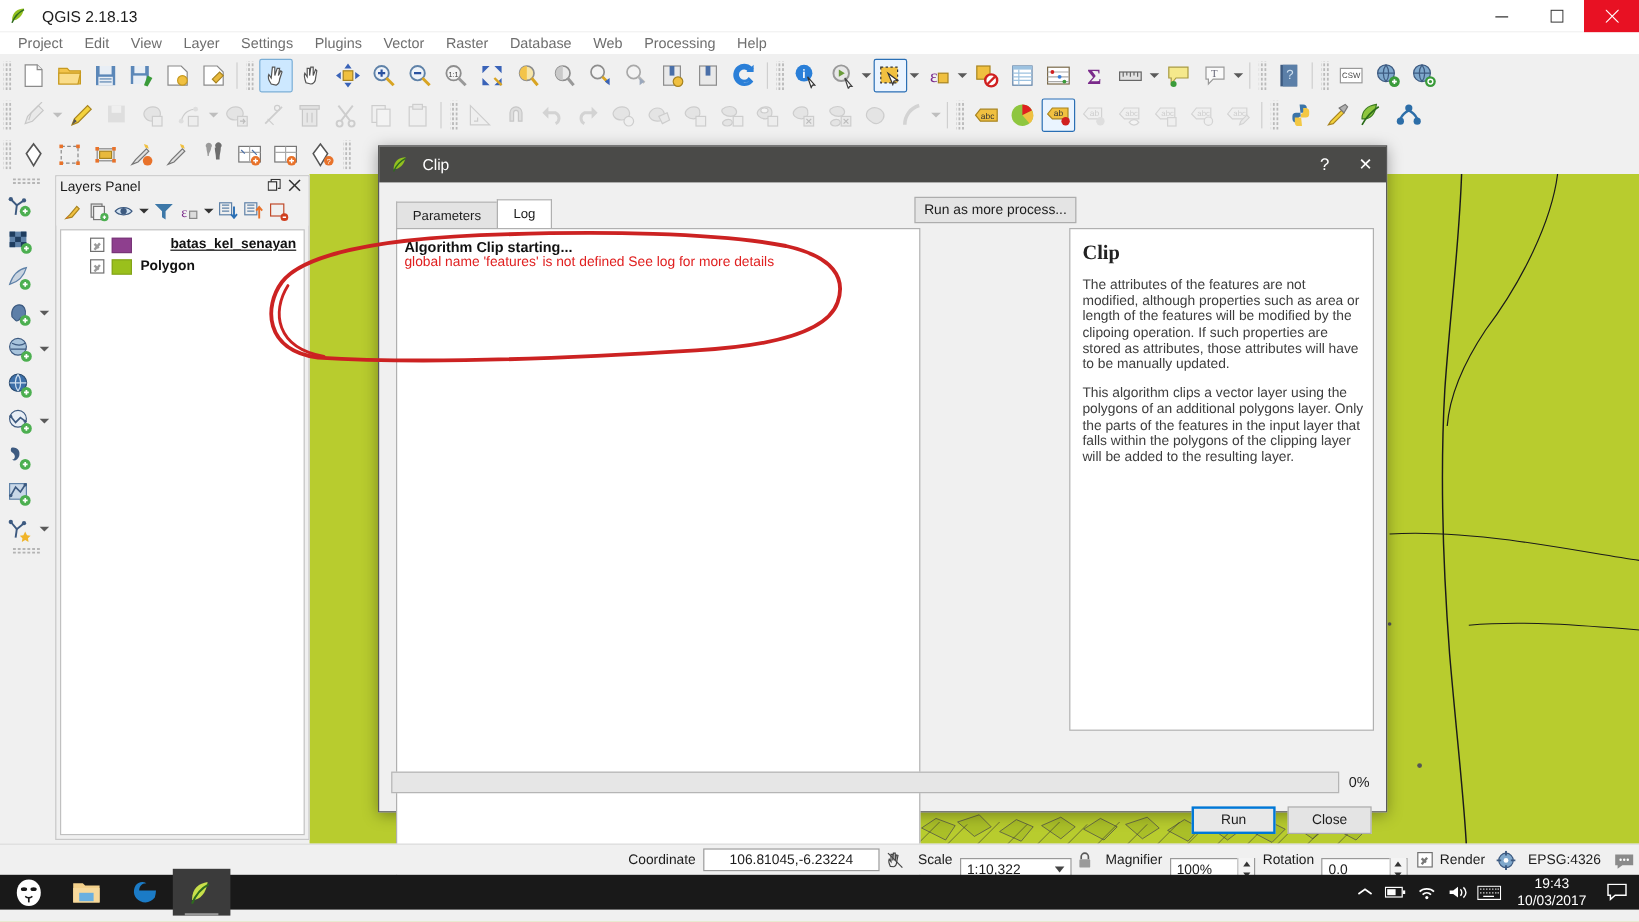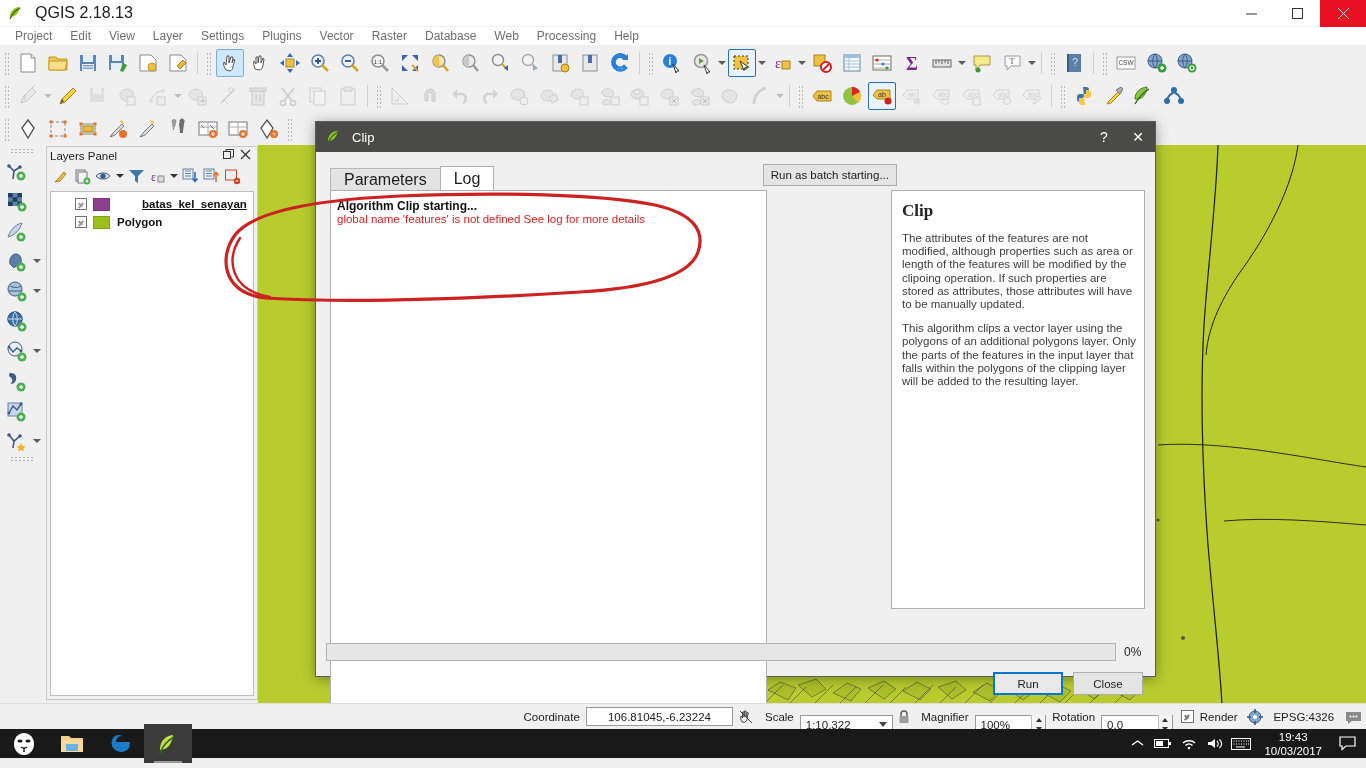--- a/index.html
+++ b/index.html
@@ -14,21 +14,21 @@
   #app { position: relative; width: 1366px; height: 768px; }
 
   
   .titlebar {
     position: absolute; left:0; top:0; width:1366px; height:27px;
     background:#ffffff; display:flex; align-items:center;
     border-bottom: 1px solid #f0f0f0;
   }
   .titlebar .qlogo { width:18px; height:18px; margin-left:7px; position:relative; }
   .titlebar .app-title {
-    margin-left:10px; font-size:16px; color:#1c1c1c;
+    margin-left:10px; font-size:13px; color:#1c1c1c;
   }
   .win-btns { margin-left:auto; display:flex; height:27px; }
   .win-btn { width:46px; height:27px; display:flex; align-items:center; justify-content:center; color:#333; }
   .win-btn.close { color:#fff; background:#e81123; }
   .win-btn svg { display:block; }
 
   
   .menubar {
     position:absolute; left:0; top:27px; width:1366px; height:18px;
     background:#ffffff; display:flex; align-items:center; padding-left:6px;
@@ -176,21 +176,21 @@
     height:30px; background:#4a4a48; display:flex; align-items:center; color:#fff;
   }
   .dlg-title .dlg-logo { width:16px; height:16px; margin-left:10px; }
   .dlg-title .dlg-name { margin-left:10px; font-size:13px; }
   .dlg-title .dlg-btns { margin-left:auto; display:flex; align-items:center; }
   .dlg-title .dlg-btn { width:34px; height:30px; display:flex; align-items:center; justify-content:center; color:#fff; font-size:14px;}
   .dlg-body { position:absolute; left:0; top:30px; right:0; bottom:0; }
 
   .tabs { position:absolute; left:14px; top:14px; display:flex; align-items:flex-end; height:25px; }
   .tab {
-    height:23px; padding:0 13px; display:flex; align-items:center; font-size:16px;
+    height:23px; padding:0 13px; display:flex; align-items:center; font-size:11px;
     background:#e3e3e3; border:1px solid #b5b5b5; border-bottom:none; color:#1c1c1c;
     margin-right:-1px;
   }
   .tab.active { background:#ffffff; height:25px; border-color:#b0b0b0; }
   .batch-btn {
     position:absolute; right:258px; top:12px; height:22px; padding:0 7px;
     display:flex; align-items:center; font-size:11.5px;
     background:#e4e4e4; border:1px solid #adadad; color:#1c1c1c;
   }
   .log-area {
@@ -1093,21 +1093,21 @@
       <span class="dlg-btns">
         <span class="dlg-btn">?</span>
         <span class="dlg-btn">✕</span>
       </span>
     </div>
     <div class="dlg-body">
       <div class="tabs">
         <div class="tab">Parameters</div>
         <div class="tab active">Log</div>
       </div>
-      <div class="batch-btn">Run as batch starting...</div>
+      <div class="batch-btn">Run as more process...</div>
 
       <div class="log-area">
         <div class="log-line-1">Algorithm Clip starting...</div>
         <div class="log-line-2">global name 'features' is not defined See log for more details</div>
       </div>
 
       <div class="help-panel">
         <div class="help-title">Clip</div>
         <div class="help-p">The attributes of the features are not modified, although properties such as area or length of the features will be modified by the clipoing operation. If such properties are stored as attributes, those attributes will have to be manually updated.</div>
         <div class="help-p">This algorithm clips a vector layer using the polygons of an additional polygons layer. Only the parts of the features in the input layer that falls within the polygons of the clipping layer will be added to the resulting layer.</div>

